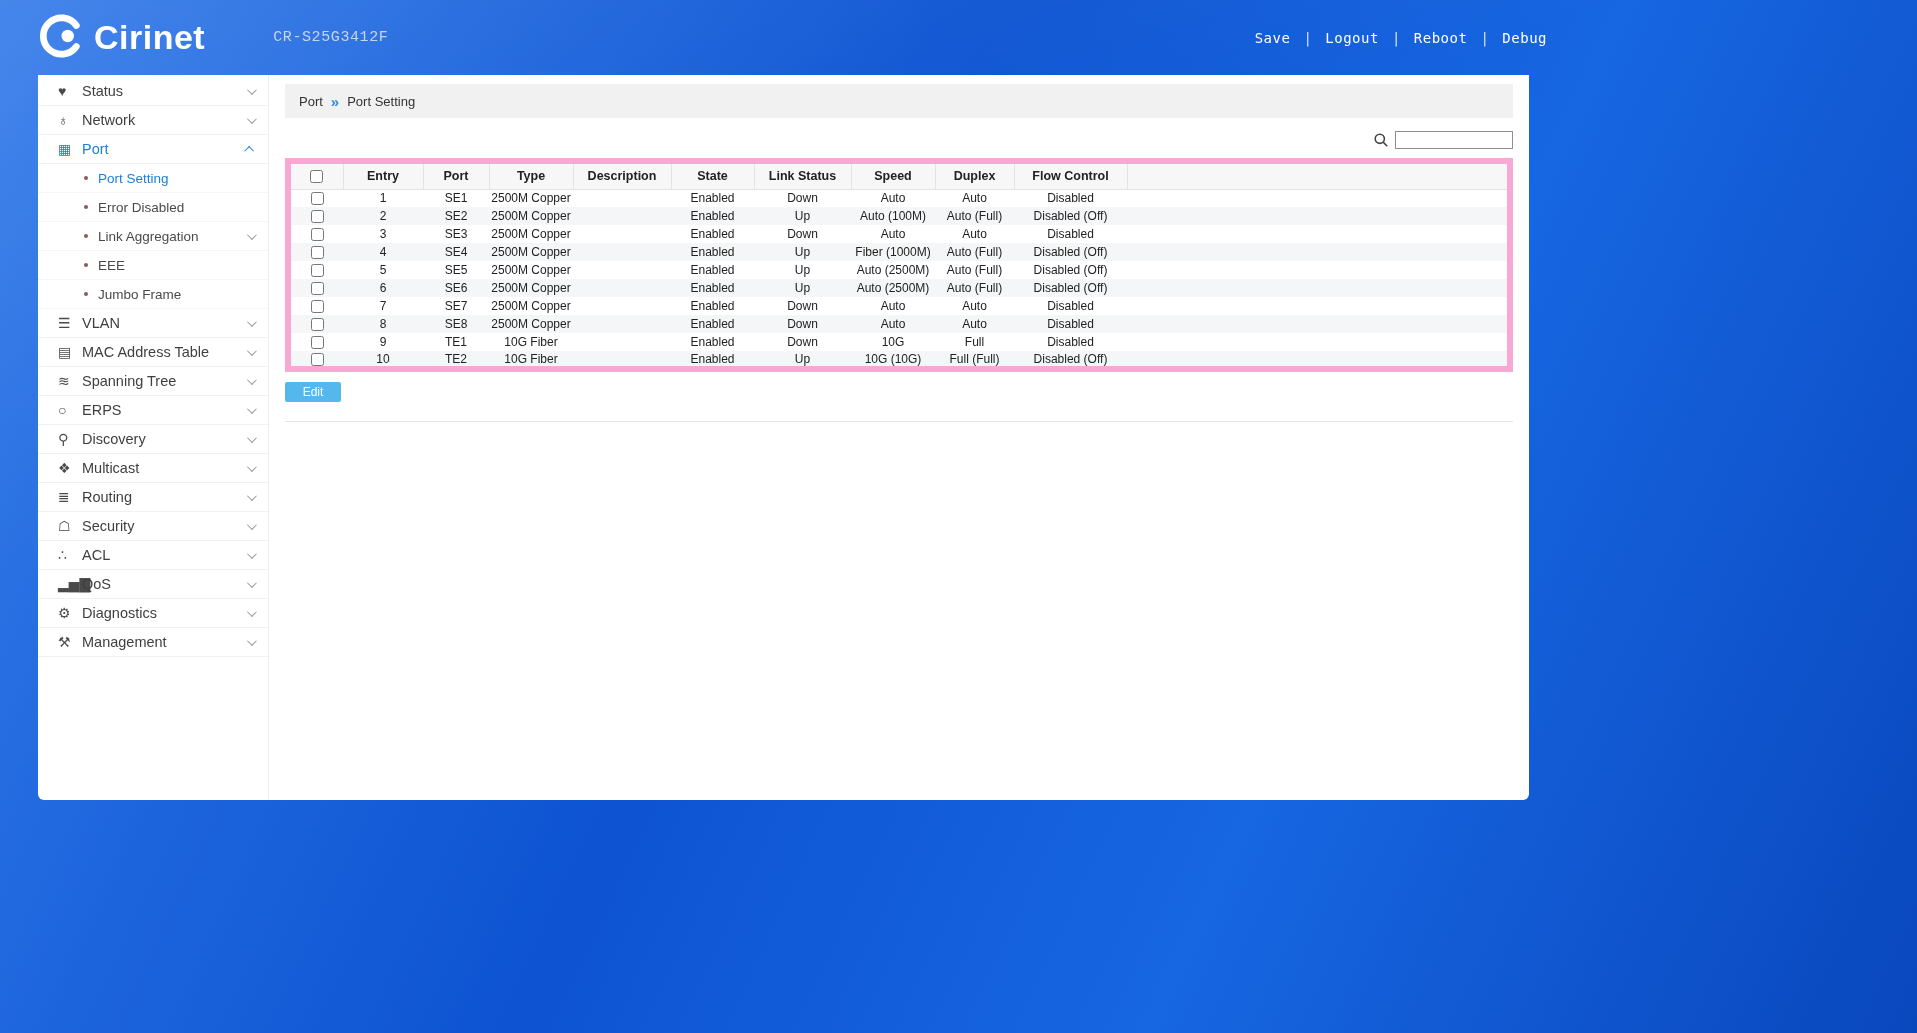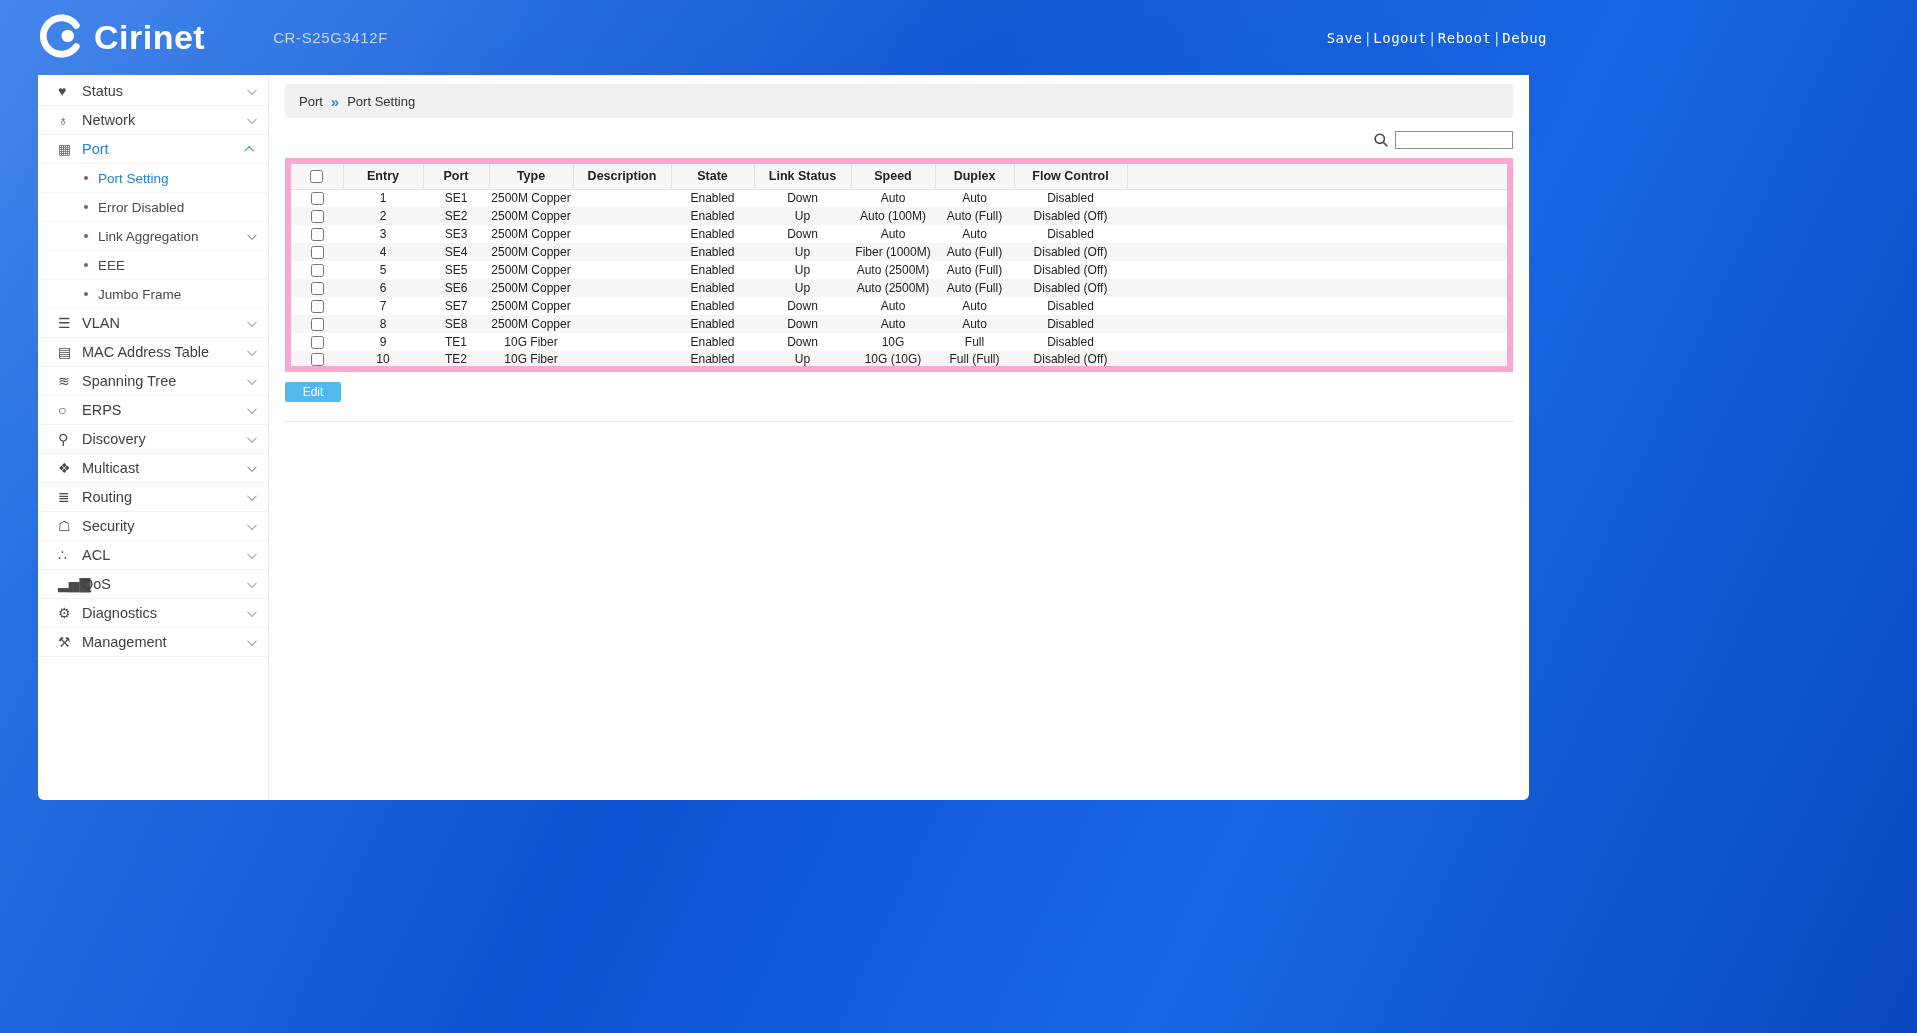--- a/index.html
+++ b/index.html
@@ -8,22 +8,22 @@
     position:relative; width:1917px; height:1033px; overflow:hidden;
     background:
       linear-gradient(115deg, rgba(255,255,255,0.12) 0%, rgba(255,255,255,0.04) 22%, rgba(255,255,255,0) 40%),
       linear-gradient(160deg, rgba(255,255,255,0.08) 0%, rgba(255,255,255,0) 35%),
       linear-gradient(115deg, #1a6ae6 0%, #0e54d2 42%, #1766e2 68%, #0947bd 100%);
   }
   
   .topbar { height:75px; width:1547px; display:flex; align-items:center; padding-left:38px; }
   .brand { display:flex; align-items:center; gap:10px; }
   .brand-name { font-size:34px; font-weight:bold; color:#fff; letter-spacing:.5px;text-align:center; }
-  .model { margin-left:68px; font-size:15px; color:#c8d4ec; letter-spacing:.6px; }
-  .top-links { margin-left:auto; display:flex; align-items:center; gap:1px;
+  .model { margin-left:68px; font-size:15px; color:#c8d4ec; letter-spacing:.6px;font-family:Liberation Mono, monospace; }
+  .top-links { margin-left:auto; display:flex; align-items:center; gap:13px;
     font-family:"DejaVu Sans Mono","Liberation Mono",monospace; font-size:14px; color:#fff; letter-spacing:.5px; }
   .top-link { color:#fff; cursor:pointer; text-decoration:none; }
   .tl-sep { color:#d4e2ff; }
   
   .app { display:flex; margin-left:38px; width:1491px; height:725px; }
   .sidebar { width:230px; flex:none; background:#fff; border-bottom-left-radius:6px; padding-top:2px; }
   .main { flex:1; background:#fff; border-left:1px solid #ededed; border-bottom-right-radius:6px; padding:9px 16px 0; }
   
   .side-item { height:29px; display:flex; align-items:center; padding:0 14px 0 20px;
     font-size:14.5px; color:#3f3f3f; border-bottom:1px solid #f1f1f1; cursor:pointer; }

